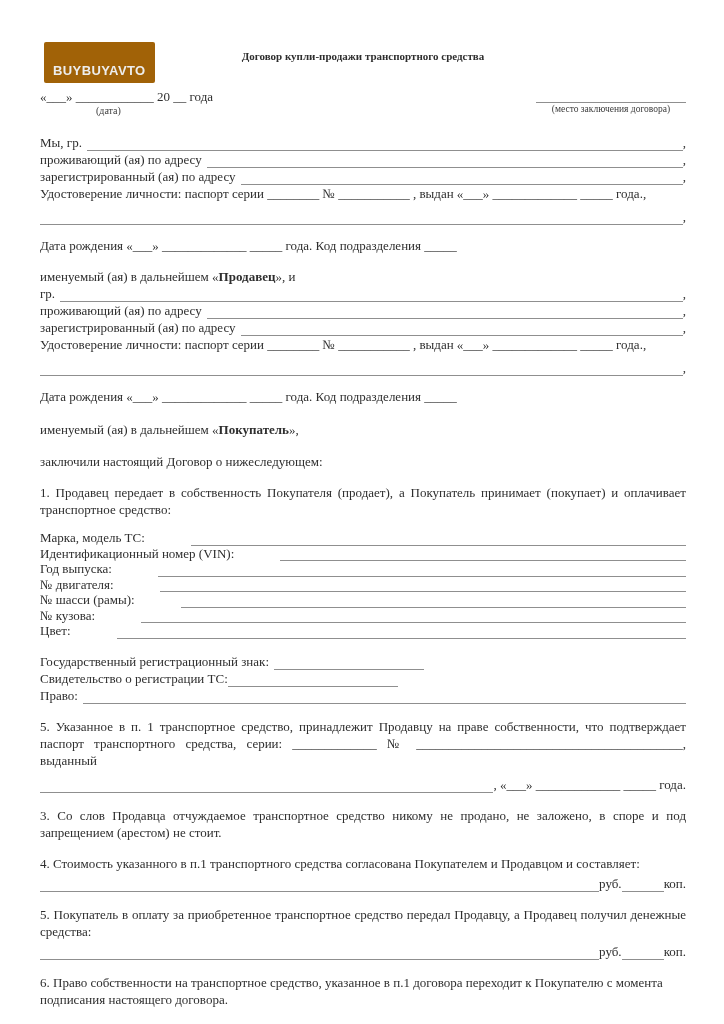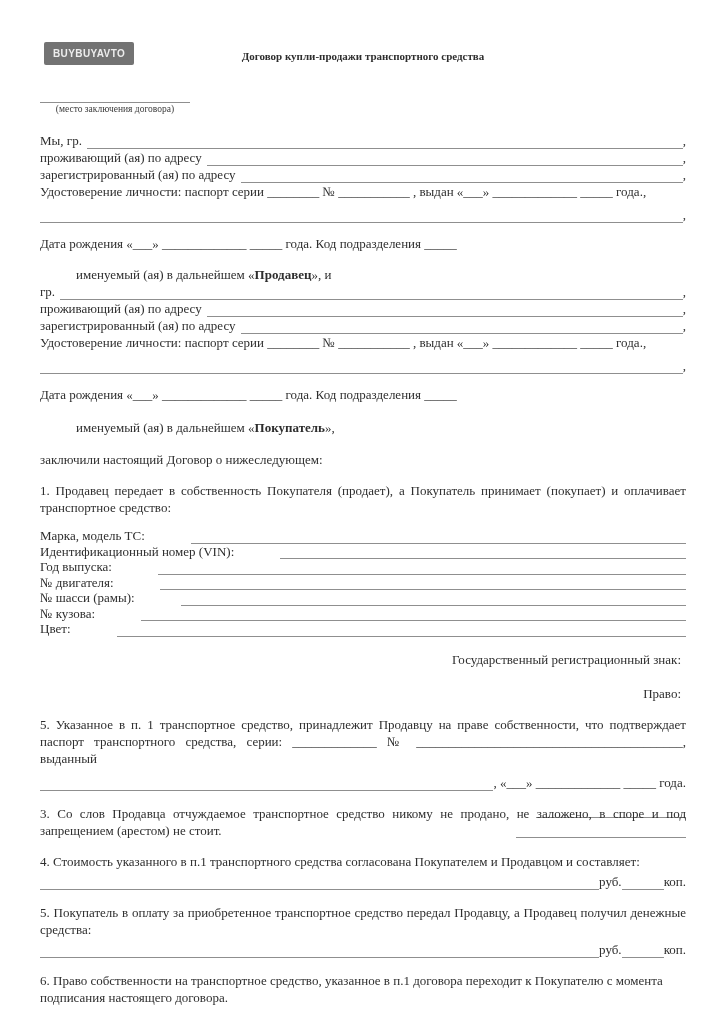--- a/index.html
+++ b/index.html
@@ -9,24 +9,24 @@
     font-size:13px;
     color:#2e2e2e;
     line-height:17px;
   }
   .page { padding:42px 38px 0 40px; }
 
   
   .header { position:relative; height:30px; }
   .logo {
     position:absolute; left:4px; top:0;
-    background:#737373; color:#ededed;
+    background:#a16207; color:#ededed;
     font-family:"Liberation Sans", sans-serif;
-    font-weight:bold; font-size:10px; letter-spacing:.4px;
-    padding:7px 9px 6px; border-radius:2px; line-height:1;
+    font-weight:bold; font-size:13px; letter-spacing:.4px;
+    padding:22px 9px 6px; border-radius:2px; line-height:1;
   }
   .title { text-align:center; font-weight:bold; font-size:11px; padding-top:6px; }
 
   
   .caption { font-size:10px; color:#3a3a3a; line-height:12px; }
   .fline { display:flex; align-items:flex-end; }
   .fline .lbl { white-space:pre; margin-right:5px; }
   .fline .tail { white-space:pre; }
   .blank { border-bottom:1px solid #8f8f8f; height:12px; }
   .grow { flex:1 1 auto; }
@@ -37,51 +37,55 @@
   .date-cap { margin-left:56px; }
   .place-right { width:150px; padding-top:2px; }
   .place-right .blank { width:100%; height:13px; }
   .place-right .caption { text-align:center; margin-top:0; white-space:nowrap; font-size:9.5px; }
 
   
   .party { margin-top:17px; }
   .party .fline { height:17px; }
   .cont-line { margin-top:6px; }
   .birth { margin-top:12px; }
-  .naming { margin-top:14px;margin-left:36px; }
+  .naming { margin-top:14px; }
 
   .preamble { margin-top:15px; }
   .clause { margin-top:14px; }
 
   
   .vehicle { margin-top:12px; }
   .vehicle .fline { height:15.5px; line-height:15.5px;gap:41px; }
   .vehicle .blank { height:11px; }
 
   .reg { margin-top:14px; }
-  .reg .fline { height:17px;flex-direction:column; }
+  .reg .fline { height:17px; }
   .blank-w135 { width:150px; flex:0 0 150px; }
   .blank-w155 { width:170px; flex:0 0 170px; }
 
   .tail-line { margin-top:7px; }
   .money { margin-top:3px; }
   .money .kop-blank { flex:0 0 42px; }
   .money .unit { white-space:pre; }
 </style>
 </head>
 <body>
 
 <div class="page">
 
   <div class="header">
     <div class="logo">BUYBUYAVTO</div>
     <div class="title">Договор купли-продажи транспортного средства</div>
   </div>
 
   <div class="date-row">
+    <div class="date-left">
+      <div>«___» ____________ 20 __ года</div>
+      <div class="caption date-cap">(дата)</div>
+    </div>
     <div class="place-right">
       <div class="blank"></div>
       <div class="caption">(место заключения договора)</div>
     </div>
   </div>
 
   <div class="party">
     <div class="fline">
       <span class="lbl">Мы, гр.</span>
       <span class="blank grow"></span>
@@ -171,20 +175,21 @@
       <span class="blank grow"></span>
     </div>
   </div>
 
   <div class="reg">
     <div class="fline">
       <span class="lbl">Государственный регистрационный знак:</span>
       <span class="blank blank-w135"></span>
     </div>
     <div class="fline">
+      <span class="lbl" style="margin-right:0;">Свидетельство о регистрации ТС:</span>
       <span class="blank blank-w155"></span>
     </div>
     <div class="fline">
       <span class="lbl">Право:</span>
       <span class="blank grow"></span>
     </div>
   </div>
 
   <div class="clause just">5. Указанное в п. 1 транспортное средство, принадлежит Продавцу на праве собственности, что подтверждает паспорт транспортного средства, серии:  _____________  №  _________________________________________, выданный</div>
   <div class="fline tail-line">

